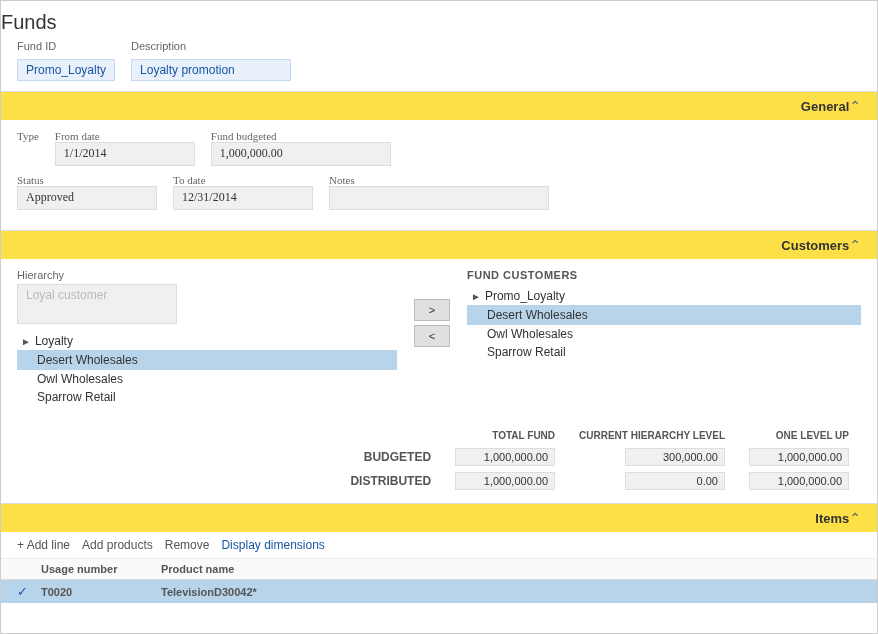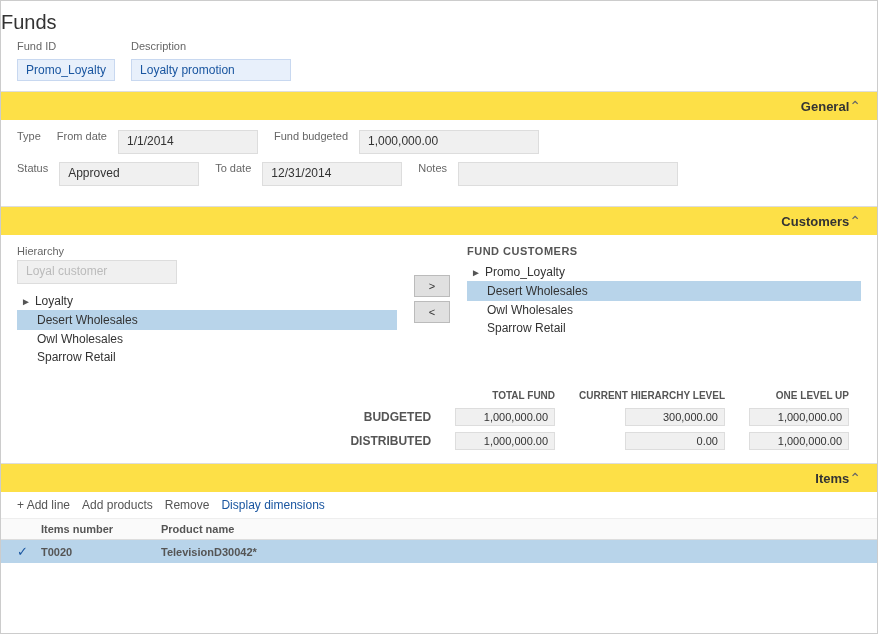--- a/index.html
+++ b/index.html
@@ -73,22 +73,23 @@
     .section-body {
       padding: 10px 16px 12px;
     }
     .form-row {
       display: flex;
       gap: 16px;
       margin-bottom: 8px;
     }
     .form-field {
       display: flex;
-      flex-direction: row;
-      gap: 11px;
+      flex-direction: column;
+      gap: 0;
+      font-family: Liberation Serif, serif;
     }
     .form-input {
       background: #f0f0f0;
       border: 1px solid #ddd;
       padding: 3px 8px;
       font-size: 12px;
       color: #333;
       min-width: 120px;
       height: 24px;
     }
@@ -122,21 +123,21 @@
       color: #666;
       margin-bottom: 3px;
     }
     .hierarchy-input {
       background: #f0f0f0;
       border: 1px solid #ddd;
       padding: 3px 8px;
       font-size: 12px;
       color: #999;
       width: 160px;
-      height: 24px;
+      height: 40px;
       margin-bottom: 8px;
     }
     .tree-list {
       list-style: none;
       padding: 0;
     }
     .tree-item {
       padding: 2px 4px;
       font-size: 12px;
       color: #333;
@@ -419,21 +420,21 @@
       <span class="collapse-icon">⌃</span>
     </div>
     <div class="items-toolbar">
       <button class="toolbar-btn">+ Add line</button>
       <button class="toolbar-btn">Add products</button>
       <button class="toolbar-btn">Remove</button>
       <button class="toolbar-btn blue">Display dimensions</button>
     </div>
     <div class="items-grid-header">
       <div class="grid-col-check"></div>
-      <div class="grid-col-item">Items number</div>
+      <div class="grid-col-item">Usage number</div>
       <div class="grid-col-product">Product name</div>
     </div>
     <div class="items-grid-row selected">
       <div class="grid-col-check">
         <span class="check-icon">✓</span>
       </div>
       <div class="grid-col-item">T0020</div>
       <div class="grid-col-product">TelevisionD30042*</div>
     </div>
   </div>

